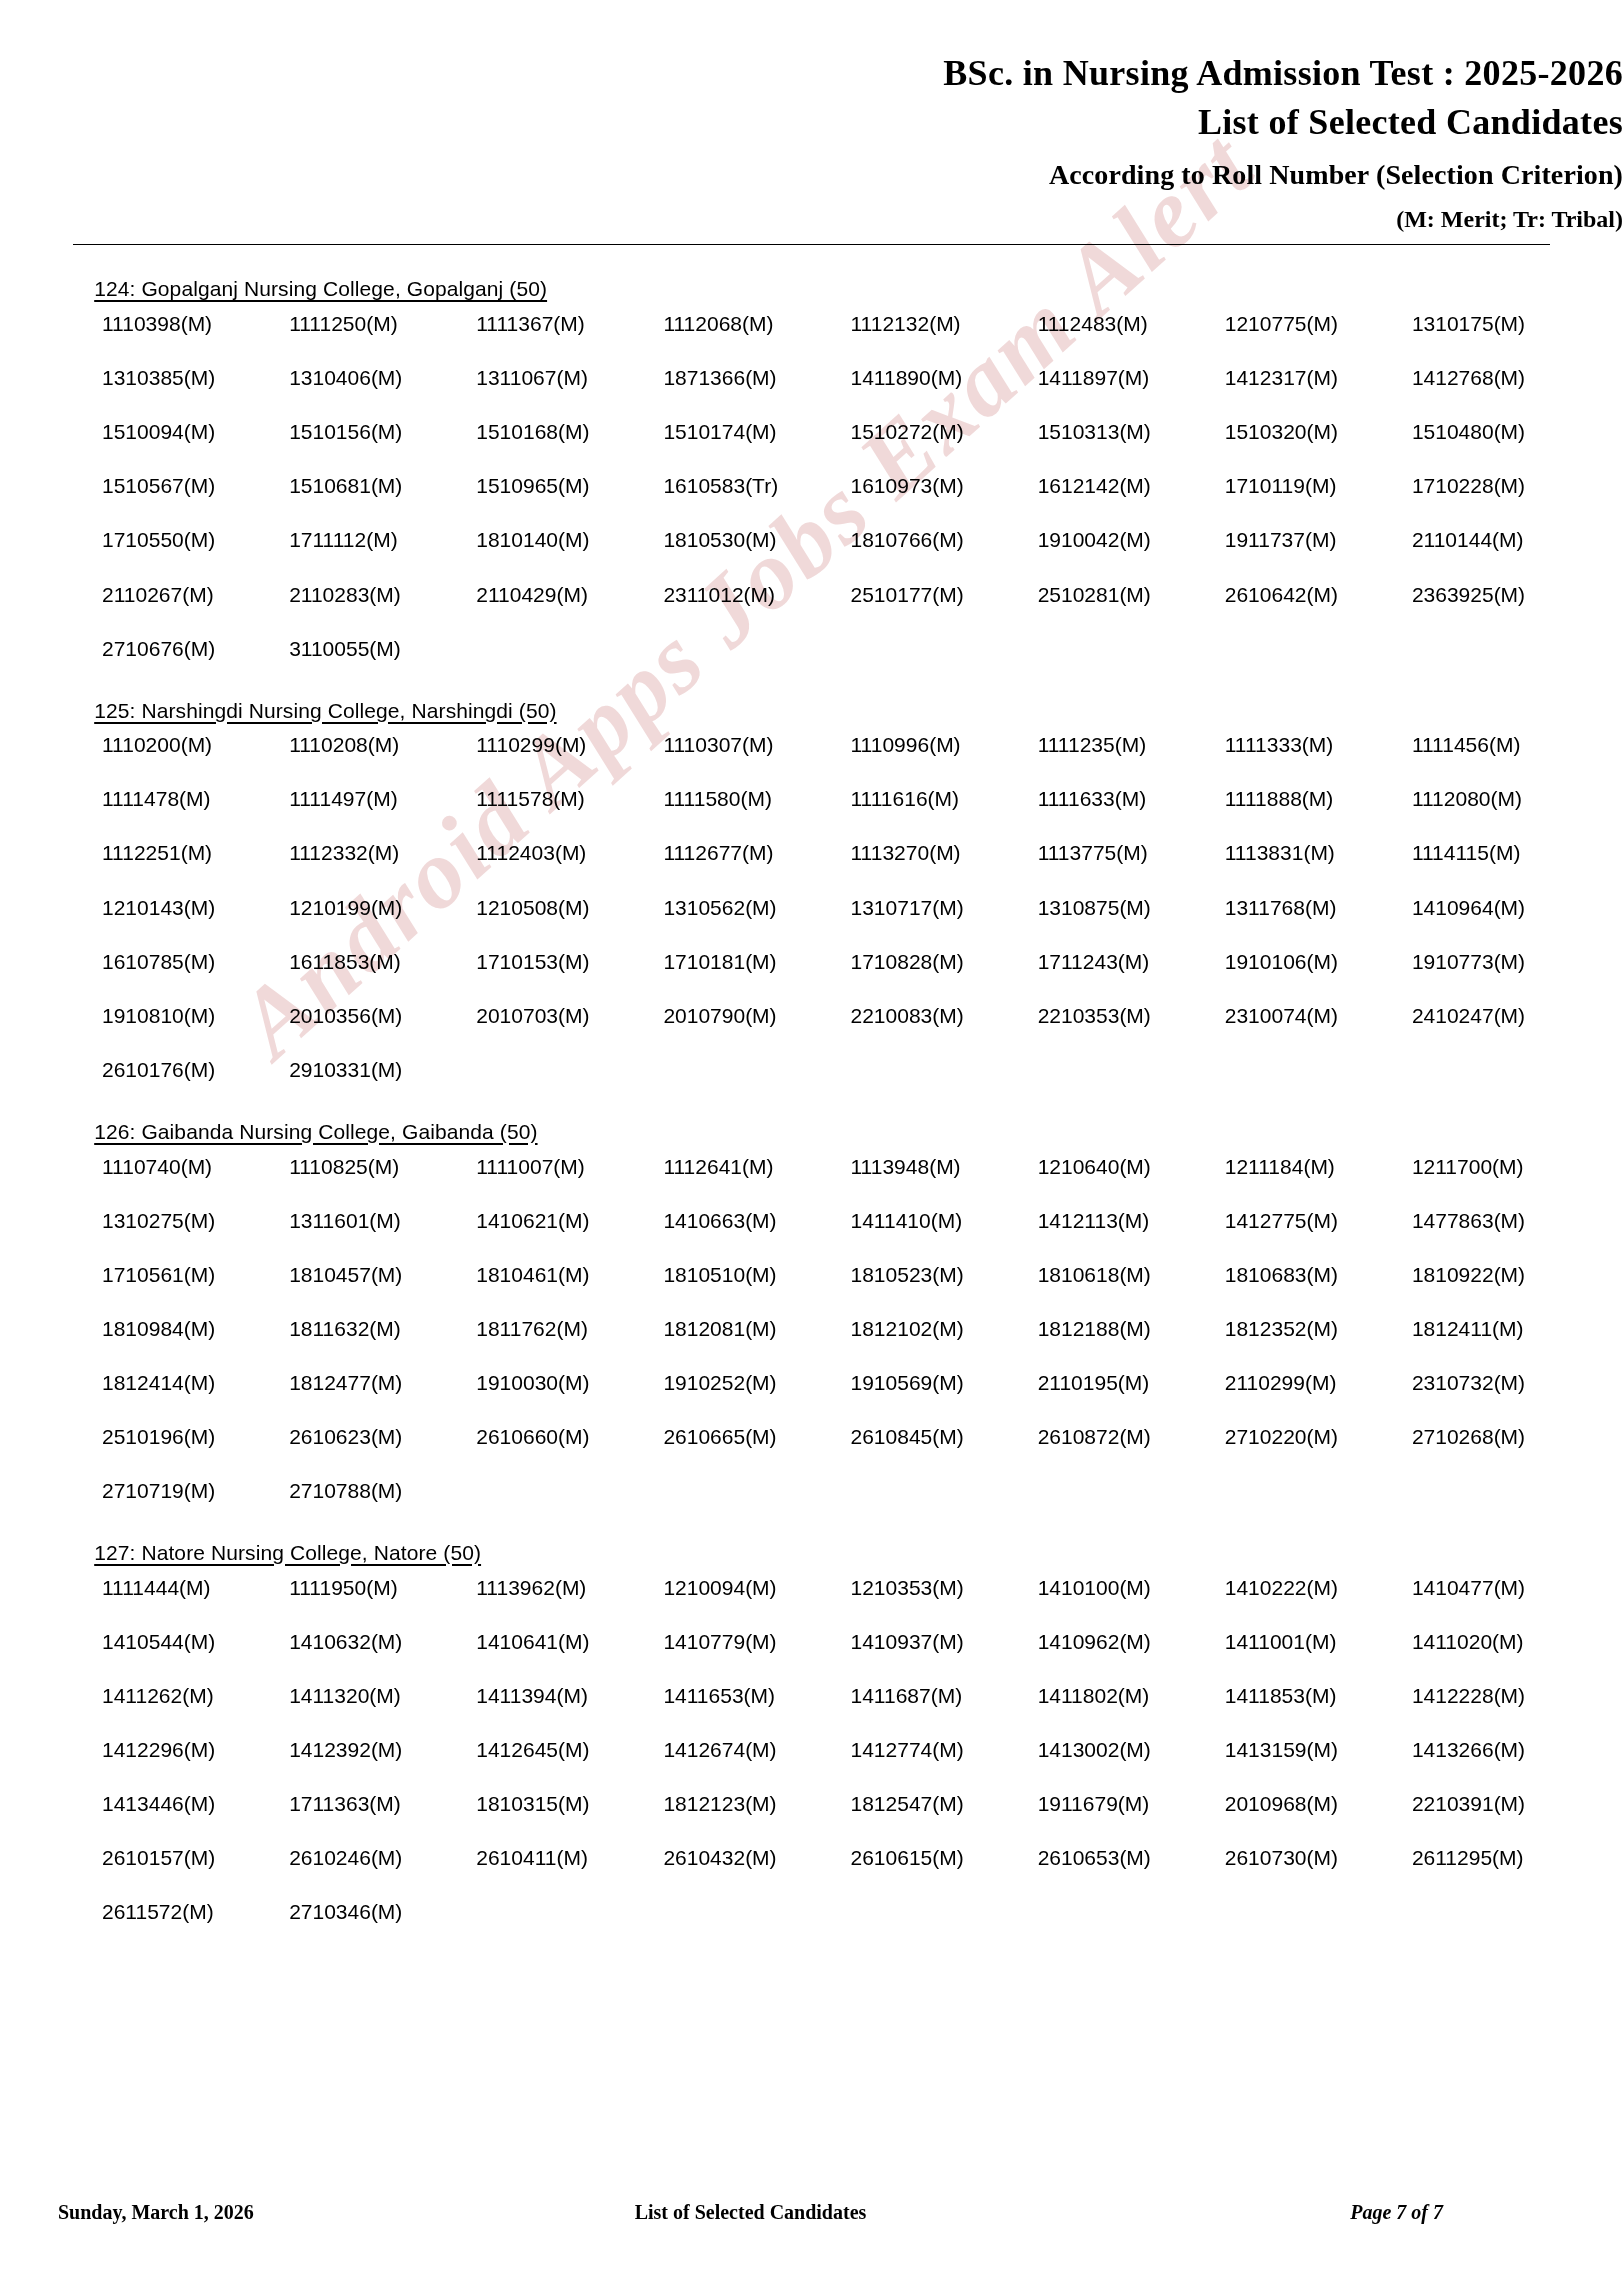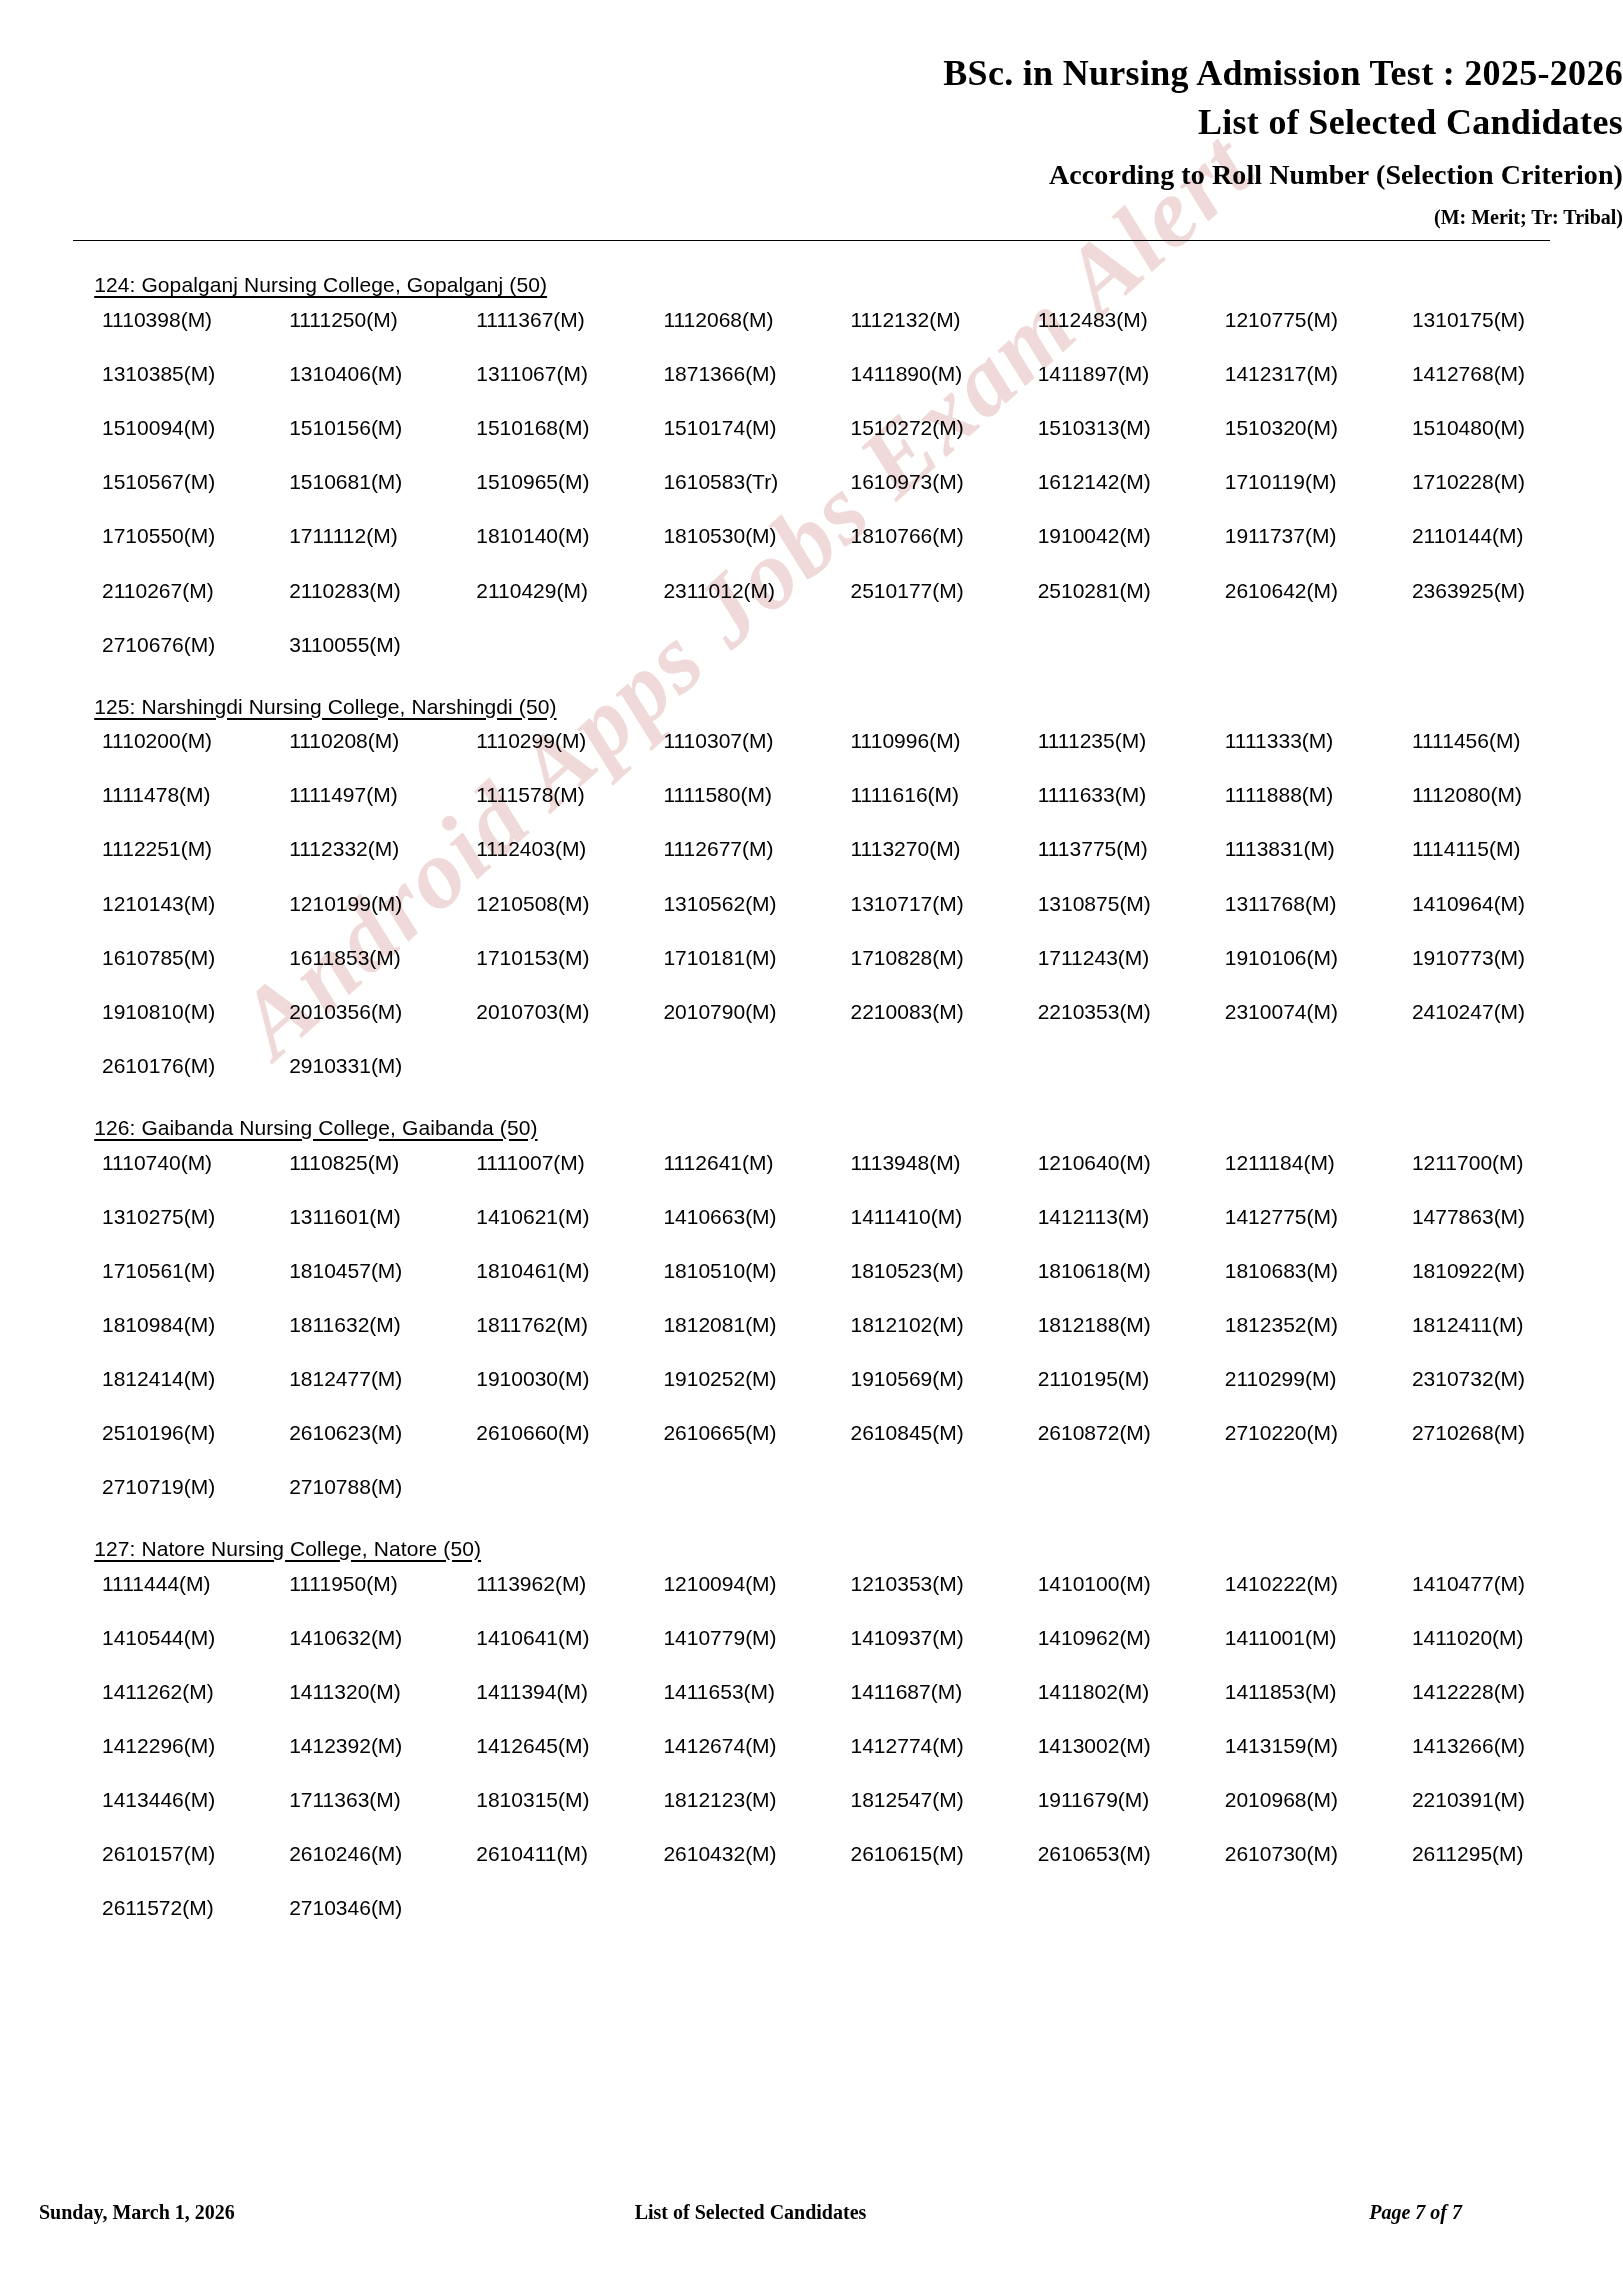--- a/index.html
+++ b/index.html
@@ -70,21 +70,21 @@
     margin-top: 3.9px;
     letter-spacing: 0.3px;
   }
   .title-3 {
     font-size: 28px;
     font-weight: bold;
     margin-top: 14.4px;
     letter-spacing: 0.1px;
   }
   .title-4 {
-    font-size: 20px;
+    font-size: 24px;
     font-weight: bold;
     margin-top: 14.4px;
   }
   .header-rule {
     margin: 11.8px 73px 0 73px;
     border-top: 1.3px solid #000;
     height: 0;
   }
 
   
@@ -120,21 +120,21 @@
   }
 
   
   .doc-footer {
     position: absolute;
     left: 0;
     bottom: 71px;
     width: 1501px;
     display: flex;
     align-items: baseline;
-    padding: 0 39px;
+    padding: 0 58px;
     box-sizing: border-box;
     z-index: 10;
     font-family: "Liberation Serif", serif;
   }
   .footer-left {
     flex: 0 0 30%;
     font-size: 20px;
     font-weight: bold;
     text-align: left;
   }

